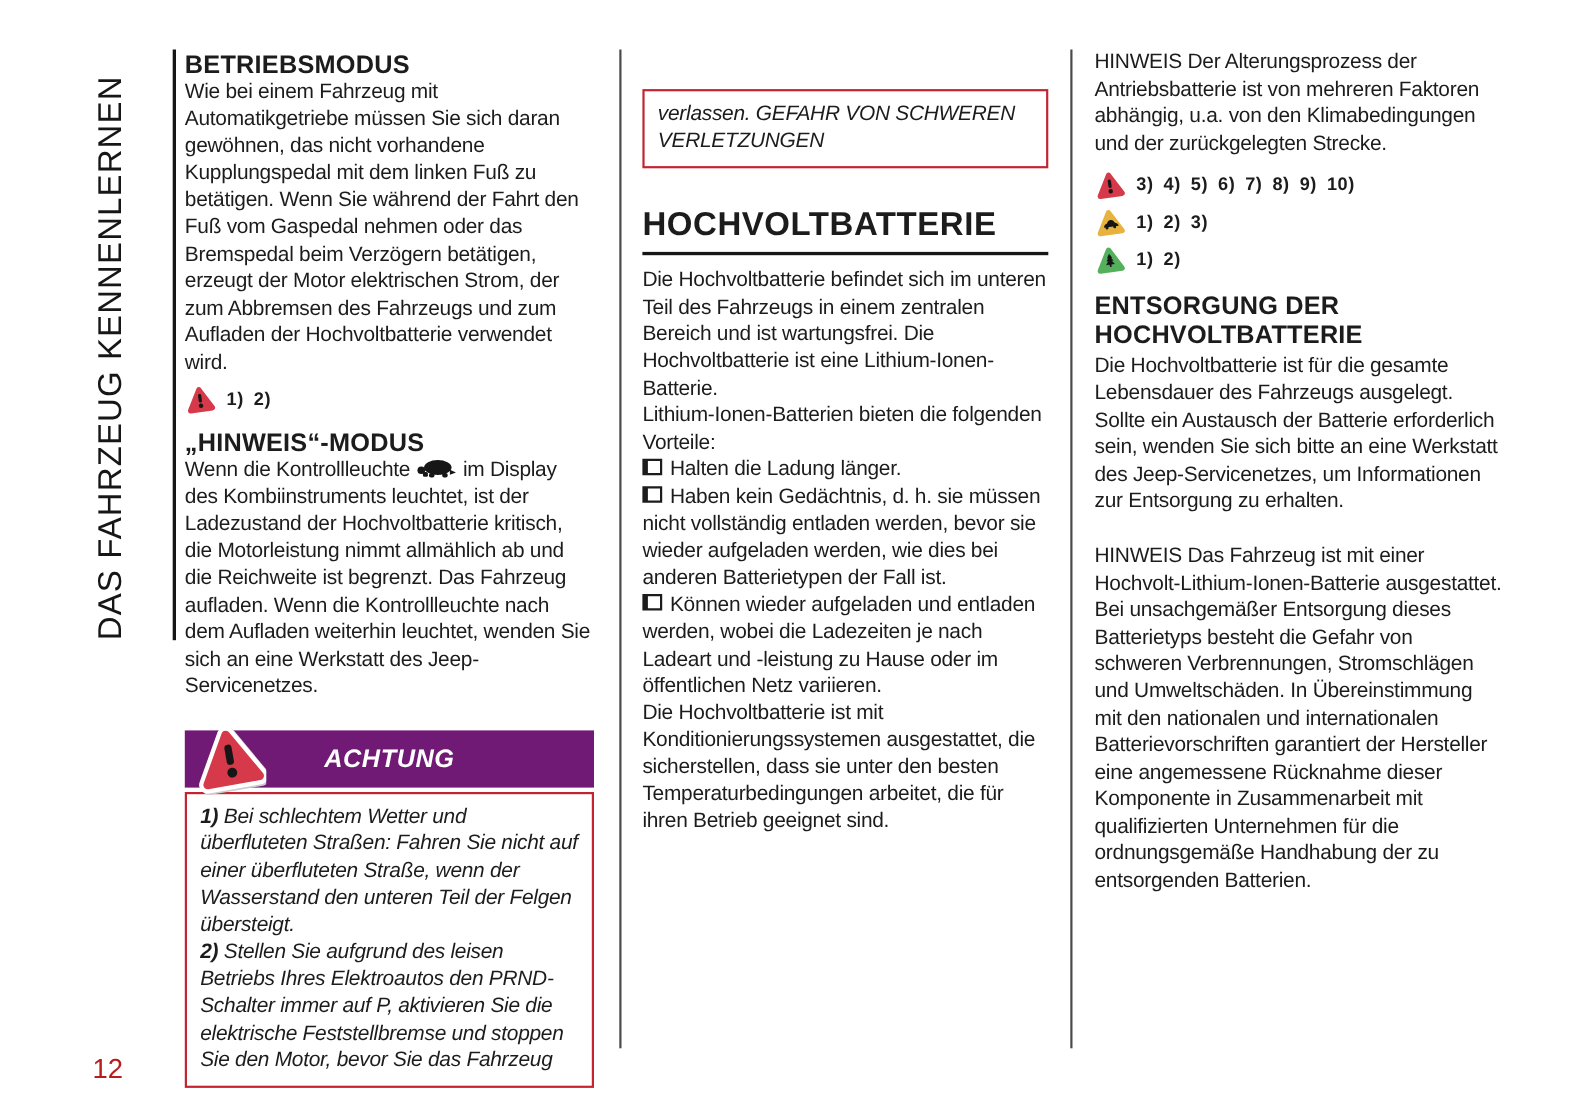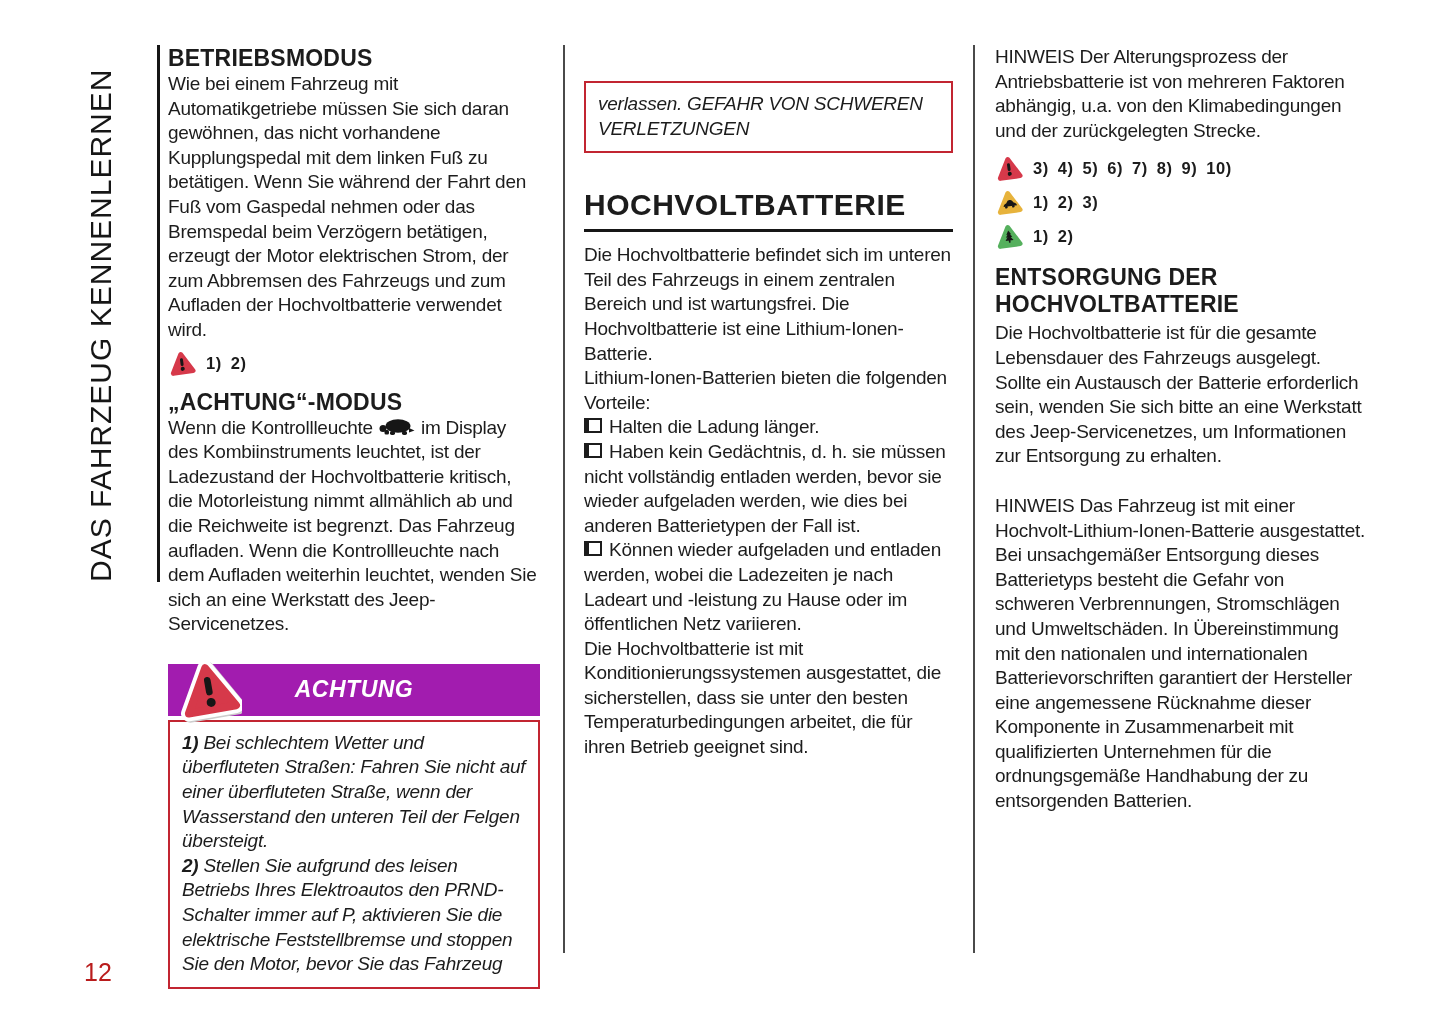--- a/index.html
+++ b/index.html
@@ -84,21 +84,21 @@
   
   .ref-row { display: flex; align-items: center; gap: 10px; }
   .ref-row .tri-icon { flex: 0 0 auto; }
   .refs { font-size: 16.5px; font-weight: bold; letter-spacing: 0.5px; word-spacing: 4px; }
 
   
   .warn-banner {
     position: relative;
     margin-top: 27px;
     height: 52px;
-    background: #a21caf;
+    background: #701a75;
   }
   .warn-banner .banner-icon {
     position: absolute;
     left: 8px;
     top: -7px;
     width: 66px;
     height: 66px;
   }
   .warn-banner .banner-label {
     position: absolute;
@@ -209,21 +209,21 @@
     <h2 class="h-small">BETRIEBSMODUS</h2>
     <p class="body-text">Wie bei einem Fahrzeug mit Automatikgetriebe müssen Sie sich daran gewöhnen, das nicht vorhandene Kupplungspedal mit dem linken Fuß zu betätigen. Wenn Sie während der Fahrt den Fuß vom Gaspedal nehmen oder das Bremspedal beim Verzögern betätigen, erzeugt der Motor elektrischen Strom, der zum Abbremsen des Fahrzeugs und zum Aufladen der Hochvoltbatterie verwendet wird.</p>
 
     <div class="ref-row" style="margin-top:7px;">
       <svg class="tri-icon" width="28" height="27" viewBox="0 0 100 100">
           <use href="#tri-red"></use>
         </svg>
       <span class="refs">1) 2)</span>
     </div>
 
-    <h2 class="h-small" style="margin-top:12px;">„ACHTUNG“-MODUS</h2>
+    <h2 class="h-small" style="margin-top:12px;">„HINWEIS“-MODUS</h2>
     <p class="body-text"><span>Wenn die Kontrollleuchte</span><svg class="turtle-svg" width="38" height="19" viewBox="0 0 76 38">
           <use href="#turtle"></use>
         </svg><span>im Display des Kombiinstruments leuchtet, ist der Ladezustand der Hochvoltbatterie kritisch, die Motorleistung nimmt allmählich ab und die Reichweite ist begrenzt. Das Fahrzeug aufladen. Wenn die Kontrollleuchte nach dem Aufladen weiterhin leuchtet, wenden Sie sich an eine Werkstatt des Jeep-Servicenetzes.</span></p>
 
     <div class="warn-banner">
       <svg class="banner-icon" viewBox="0 0 110 110">
           <use href="#tri-achtung"></use>
         </svg>
       <div class="banner-label">ACHTUNG</div>
     </div>

